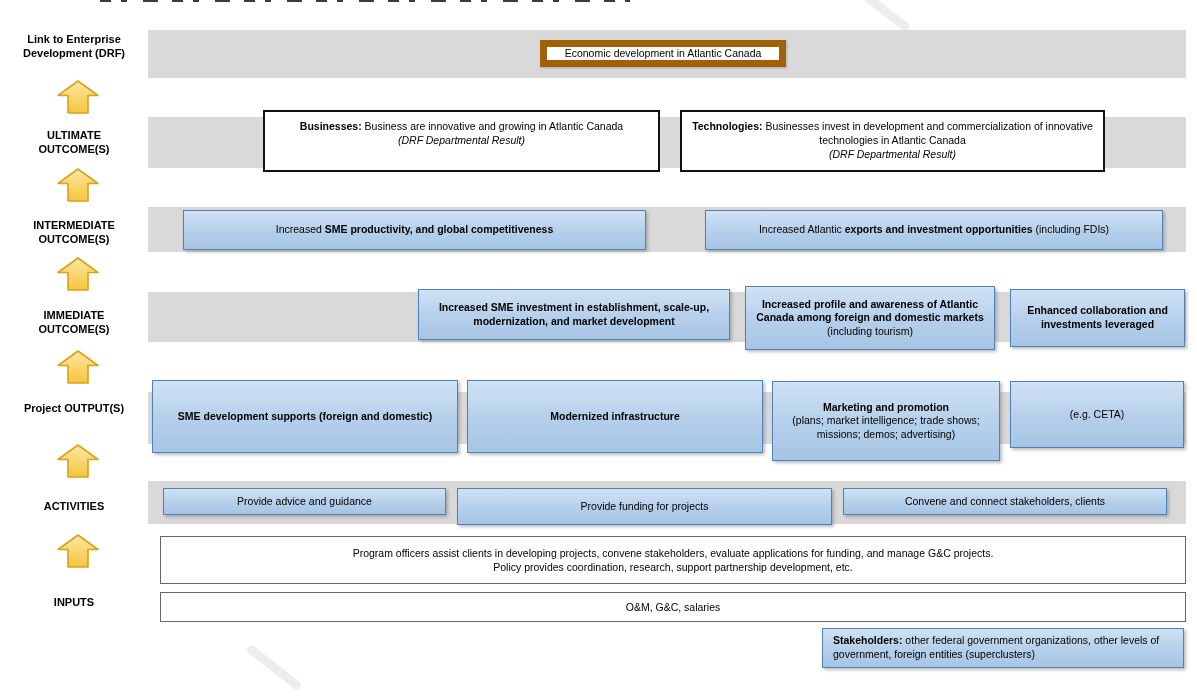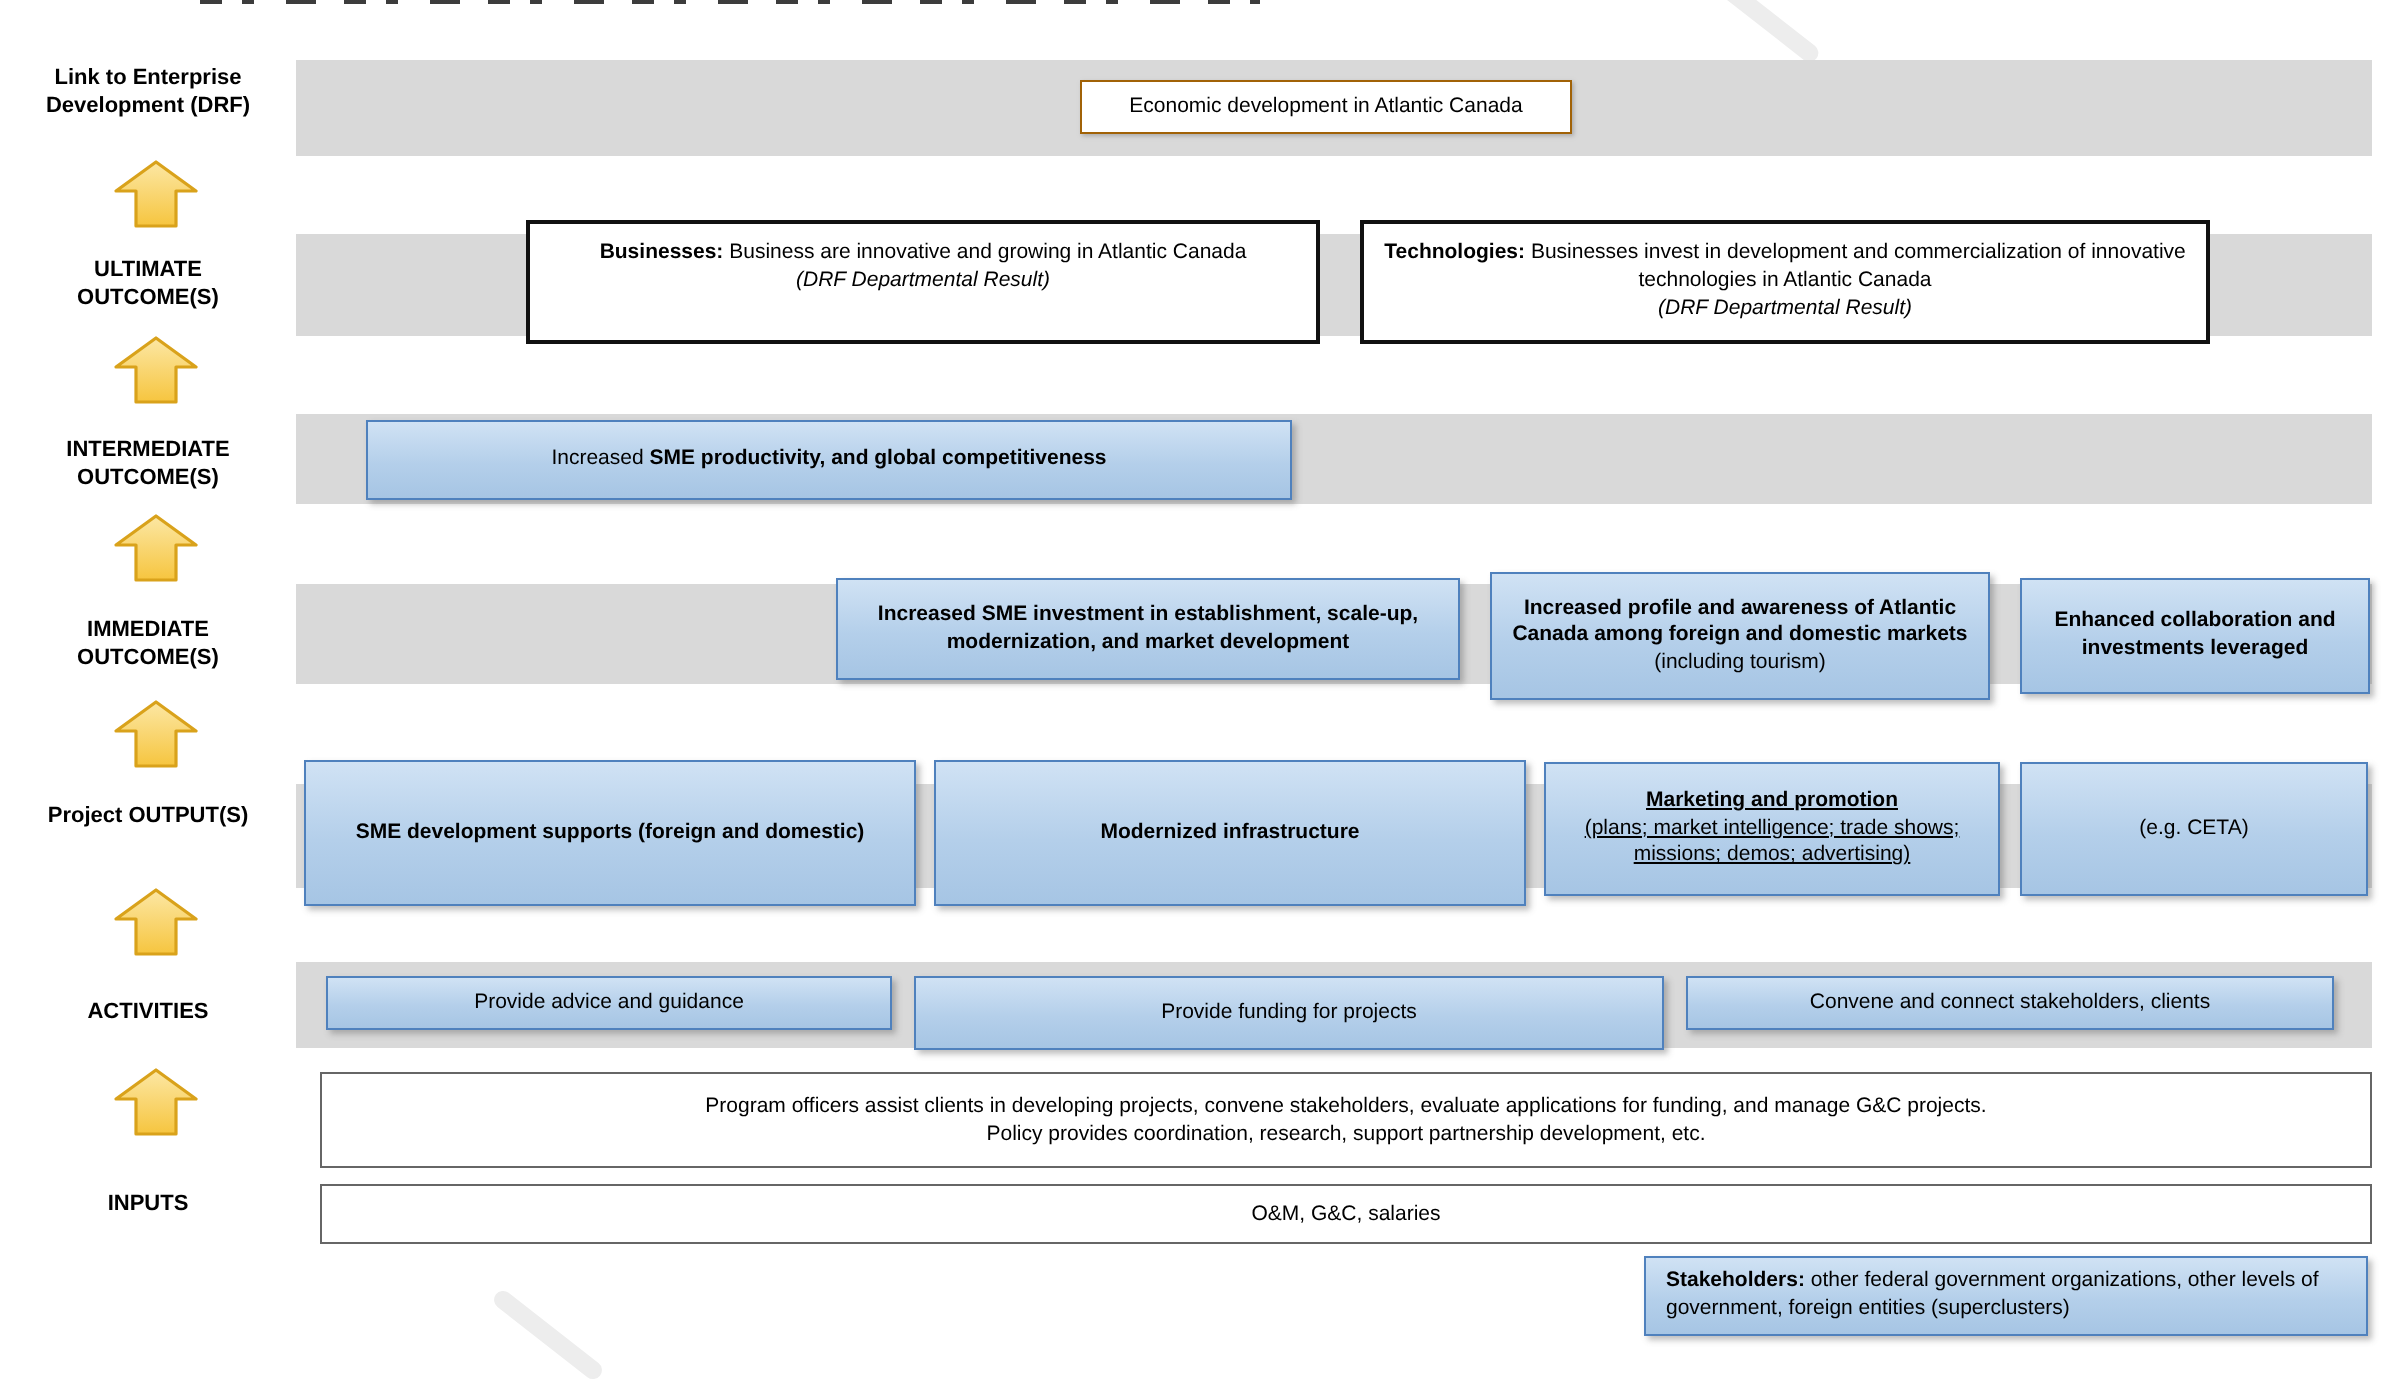--- a/index.html
+++ b/index.html
@@ -23,21 +23,21 @@
   .bluebox{position:absolute;z-index:2;box-sizing:border-box;
     background:linear-gradient(180deg,#d0e2f4 0%,#b4cfea 55%,#a6c5e4 100%);
     border:1px solid #4f81bd;box-shadow:2px 2px 3px rgba(110,110,110,.45);
     display:flex;flex-direction:column;align-items:center;justify-content:center;
     text-align:center;font-size:10.5px;line-height:1.3;padding:3px 9px;}
   .bluebox.lefttext{display:block;text-align:left;padding:5px 10px;}
   .whitebox{position:absolute;z-index:2;box-sizing:border-box;background:#fff;
     display:flex;flex-direction:column;align-items:center;justify-content:center;
     text-align:center;font-size:10.5px;line-height:1.35;padding:2px 10px;}
   .border-heavy{border:2px solid #111;}
-  .border-mid{border:1px solid #a16207;box-shadow:1px 1px 2px rgba(130,130,130,.5);}
+  .border-mid{border:7px solid #a16207;box-shadow:1px 1px 2px rgba(130,130,130,.5);}
   .border-thin{border:1px solid #666;}
   .topalign{justify-content:flex-start;padding-top:7px;}
   .note{font-style:italic;}
   b{font-weight:bold;}
 </style>
 </head>
 <body>
 
 <div id="page">
 
@@ -94,38 +94,41 @@
     <div class="note">(DRF Departmental Result)</div>
   </div>
   <div class="whitebox border-heavy topalign" style="left:680px;top:110px;width:425px;height:62px;">
     <div><b>Technologies:</b><span> Businesses invest in development and commercialization of innovative technologies in Atlantic Canada</span></div>
     <div class="note">(DRF Departmental Result)</div>
   </div>
 
   <div class="bluebox" style="left:183px;top:210px;width:463px;height:40px;">
     <div><span>Increased </span><b>SME productivity, and global competitiveness</b><span></span></div>
   </div>
+  <div class="bluebox" style="left:705px;top:210px;width:458px;height:40px;">
+    <div><span>Increased Atlantic </span><b>exports and investment opportunities</b><span> (including FDIs)</span></div>
+  </div>
 
   <div class="bluebox" style="left:418px;top:289px;width:312px;height:51px;">
     <div><b>Increased SME investment in establishment, scale-up, modernization, and market development</b><span></span></div>
   </div>
   <div class="bluebox" style="left:745px;top:286px;width:250px;height:64px;">
     <div><b>Increased profile and awareness of Atlantic Canada among foreign and domestic markets</b><span> (including tourism)</span></div>
   </div>
   <div class="bluebox" style="left:1010px;top:289px;width:175px;height:58px;">
     <div><b>Enhanced collaboration and investments leveraged</b><span></span></div>
   </div>
 
   <div class="bluebox" style="left:152px;top:380px;width:306px;height:73px;">
     <div><b>SME development supports (foreign and domestic)</b></div>
   </div>
   <div class="bluebox" style="left:467px;top:380px;width:296px;height:73px;">
     <div><b>Modernized infrastructure</b></div>
   </div>
-  <div class="bluebox" style="left:772px;top:381px;width:228px;height:67px;text-decoration:underline;">
+  <div class="bluebox" style="left:772px;top:381px;width:228px;height:80px;">
     <div><b>Marketing and promotion</b></div>
     <div>(plans; market intelligence; trade shows; missions; demos; advertising)</div>
   </div>
   <div class="bluebox" style="left:1010px;top:381px;width:174px;height:67px;">
     <div>(e.g. CETA)</div>
   </div>
 
   <div class="bluebox" style="left:163px;top:488px;width:283px;height:27px;">
     <div>Provide advice and guidance</div>
   </div>

